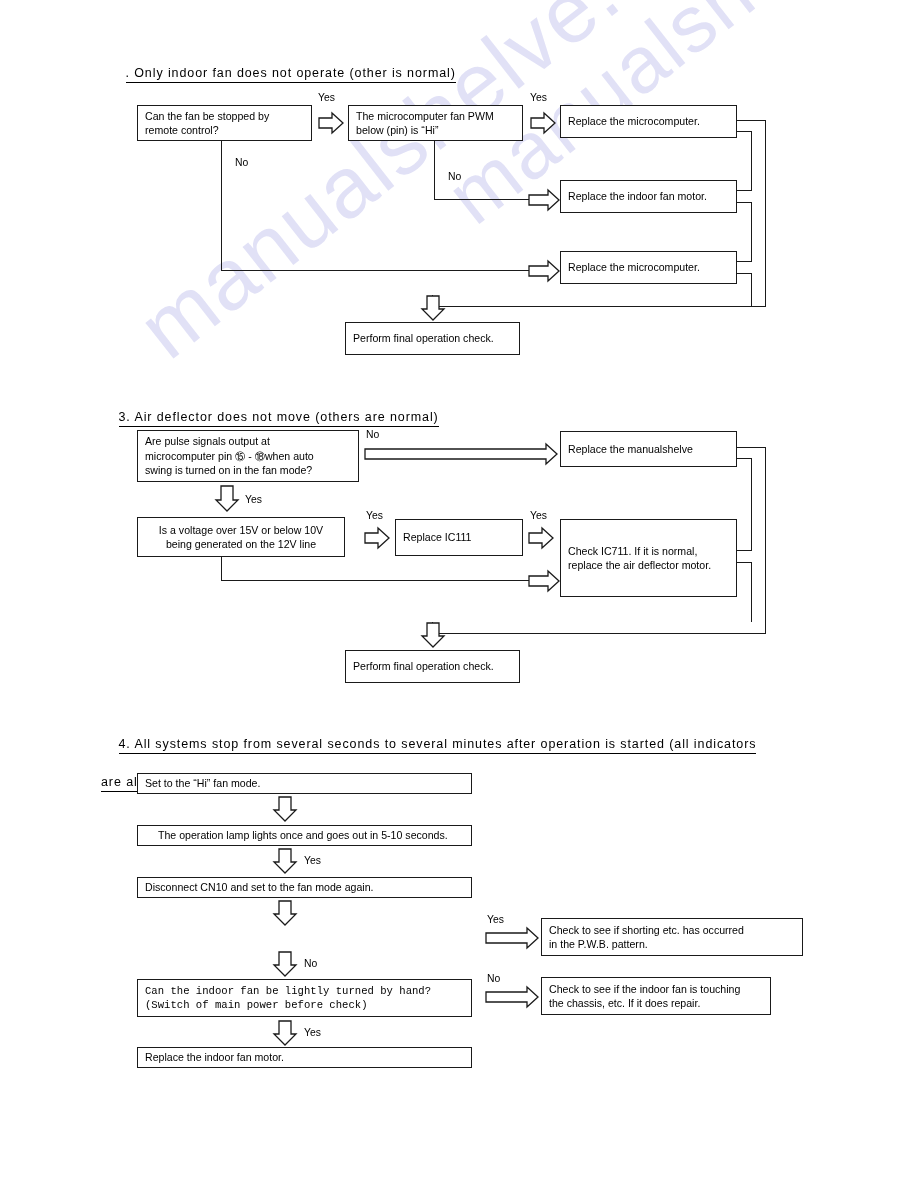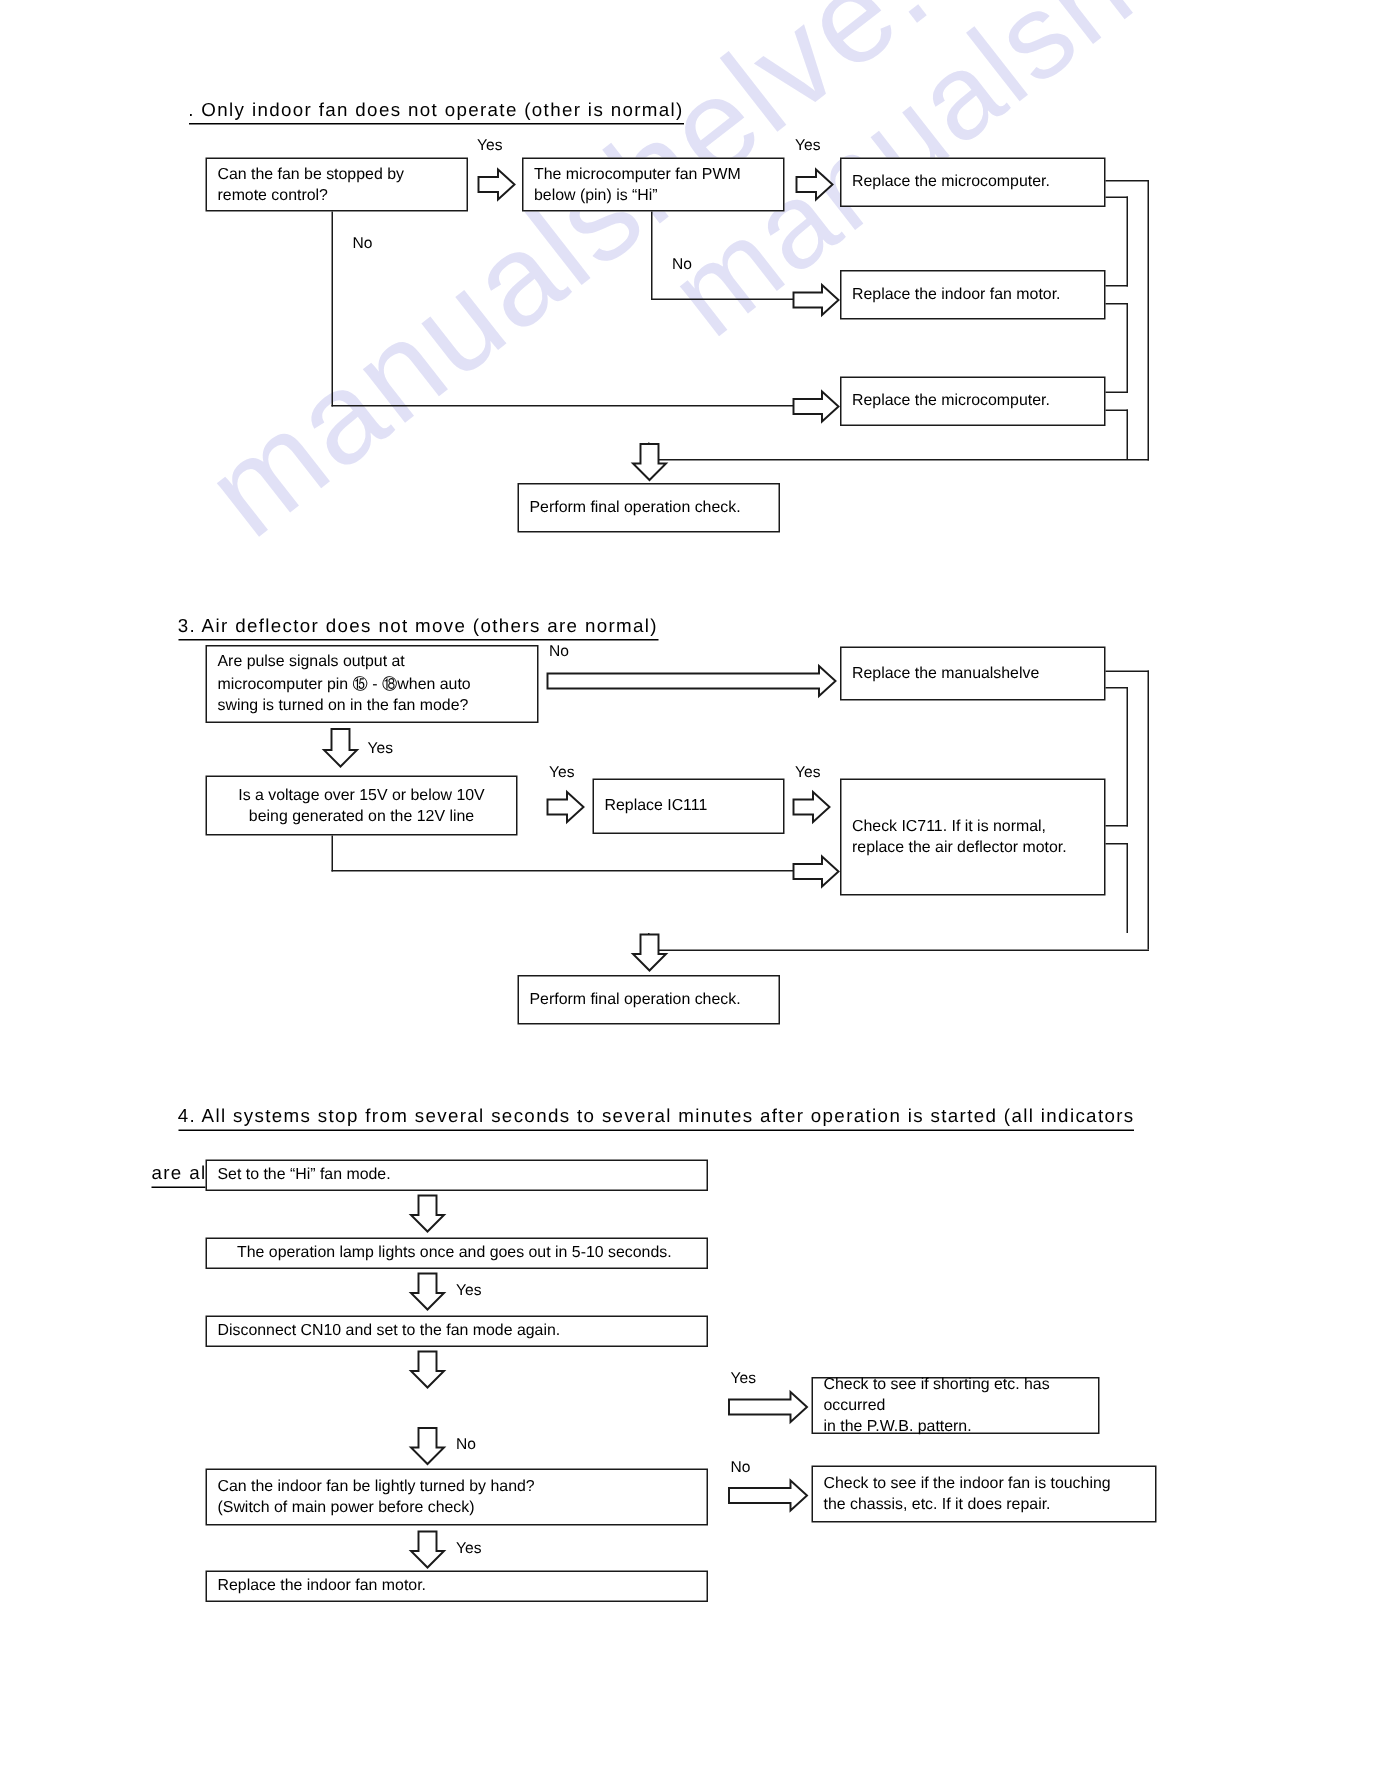--- a/index.html
+++ b/index.html
@@ -238,30 +238,30 @@
 
   <div class="box" style="left:137px;top:825px;width:335px;height:21px;padding:2px 20px;">
     <span class="txt">The operation lamp lights once and goes out in 5-10 seconds.</span>
   </div>
 
   <div class="box" style="left:137px;top:877px;width:335px;height:21px;padding:2px 7px;">
     <span class="txt">Disconnect CN10 and set to the fan mode again.</span>
   </div>
 
 
-  <div class="box" style="left:137px;top:979px;width:335px;height:38px;padding:4px 7px;">
+  <div class="box" style="left:137px;top:979px;width:335px;height:38px;padding:4px 7px;font-family:Liberation Mono, monospace;">
     <span class="txt">Can the indoor fan be lightly turned by hand?
 (Switch of main power before check)</span>
   </div>
 
   <div class="box" style="left:137px;top:1047px;width:335px;height:21px;padding:2px 7px;">
     <span class="txt">Replace the indoor fan motor.</span>
   </div>
 
-  <div class="box" style="left:541px;top:918px;width:192px;height:38px;">
+  <div class="box" style="left:541px;top:918px;width:262px;height:38px;">
     <span class="txt">Check to see if shorting etc. has occurred
 in the P.W.B. pattern.</span>
   </div>
 
   <div class="box" style="left:541px;top:977px;width:230px;height:38px;">
     <span class="txt">Check to see if the indoor fan is touching
 the chassis, etc. If it does repair.</span>
   </div>
 
   <div class="arr" style="left:273px;top:796px;">

